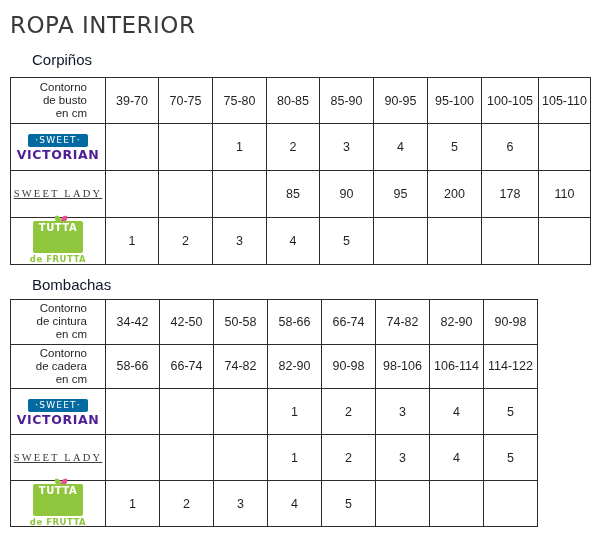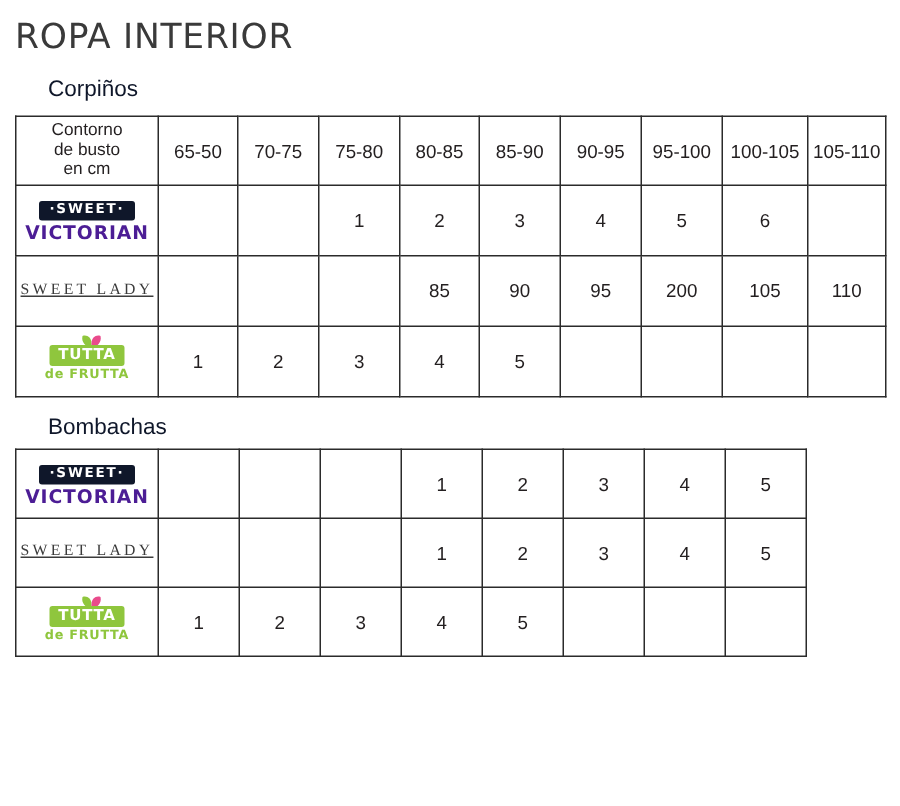--- a/index.html
+++ b/index.html
@@ -55,21 +55,21 @@
   table.sizes td {
     border: 1px solid #2b2b2b;
     text-align: center;
     vertical-align: middle;
     font-size: 12.5px;
     color: #231f20;
     padding: 0;
     height: 38px;
   }
   table.sizes td.label {
-    text-align: center;
+    text-align: right;
     padding: 2px 18px;
     font-size: 11.5px;
     line-height: 1.15;
   }
   table.sizes td.brand {
     padding: 0;
   }
 
   
   #table-corpinos {
@@ -100,24 +100,24 @@
   }
 
   
   .logo-sv {
     text-align: center;
     line-height: 1;
     font-family: "DejaVu Sans", sans-serif;
   }
   .logo-sv .sv-top {
     display: inline-block;
-    background: #0f172a;
+    background: #0369a1;
     color: #ffffff;
     font-size: 9px;
-    font-weight: bold;
+    font-weight: normal;
     letter-spacing: 1.2px;
     padding: 2px 7px 2px 7px;
     border-radius: 2px;
   }
   .logo-sv .sv-bot {
     display: block;
     color: #4c1d95;
     font-size: 12.5px;
     font-weight: bold;
     letter-spacing: 0.6px;
@@ -143,21 +143,21 @@
     font-family: "DejaVu Sans", sans-serif;
     padding-top: 2px;
   }
   .logo-tf .tf-top {
     display: inline-block;
     background: #8fc63d;
     color: #ffffff;
     font-size: 10px;
     font-weight: bold;
     letter-spacing: 0.5px;
-    padding: 2px 6px 2px 6px;
+    padding: 2px 6px 20px 6px;
     border-radius: 2px;
     position: relative;
   }
   .logo-tf .tf-bot {
     display: block;
     color: #8fc63d;
     font-size: 8.5px;
     font-weight: bold;
     letter-spacing: 0.5px;
     margin-top: 2px;
@@ -190,21 +190,21 @@
       <col style="width:53px">
         <col style="width:54px">
         <col style="width:54px">
       <col style="width:54px">
         <col style="width:57px">
         <col style="width:52px">
     </colgroup>
     <tbody>
       <tr class="headrow">
         <td class="label">Contorno de busto en cm</td>
-        <td>65-50</td>
+        <td>39-70</td>
         <td>70-75</td>
         <td>75-80</td>
         <td>80-85</td>
         <td>85-90</td>
         <td>90-95</td>
         <td>95-100</td>
         <td>100-105</td>
         <td>105-110</td>
       </tr>
       <tr class="brandrow">
@@ -232,21 +232,21 @@
             <div class="logo-sl">SWEET LADY</div>
           </div>
         </td>
         <td></td>
         <td></td>
         <td></td>
         <td>85</td>
         <td>90</td>
         <td>95</td>
         <td>200</td>
-        <td>105</td>
+        <td>178</td>
         <td>110</td>
       </tr>
       <tr class="brandrow">
         <td class="brand">
           <div class="logo-wrap">
             <div class="logo-tf">
               <span class="tf-leaf">
                 <svg viewBox="0 0 14 10" width="14" height="10">
                   <path d="M7 10 C3 9 0 6 1 2 C4 1 7 3 7 7 Z" fill="#8fc63d"></path>
                   <path d="M7 10 C11 9 14 6 13 2 C10 1 7 3 7 7 Z" fill="#e94b8c"></path>
@@ -278,20 +278,42 @@
       <col style="width:54px">
         <col style="width:54px">
         <col style="width:54px">
       <col style="width:54px">
         <col style="width:54px">
         <col style="width:54px">
       <col style="width:54px">
         <col style="width:54px">
     </colgroup>
     <tbody>
+      <tr class="headrow">
+        <td class="label">Contorno de cintura en cm</td>
+        <td>34-42</td>
+        <td>42-50</td>
+        <td>50-58</td>
+        <td>58-66</td>
+        <td>66-74</td>
+        <td>74-82</td>
+        <td>82-90</td>
+        <td>90-98</td>
+      </tr>
+      <tr class="headrow">
+        <td class="label">Contorno de cadera en cm</td>
+        <td>58-66</td>
+        <td>66-74</td>
+        <td>74-82</td>
+        <td>82-90</td>
+        <td>90-98</td>
+        <td>98-106</td>
+        <td>106-114</td>
+        <td>114-122</td>
+      </tr>
       <tr class="brandrow">
         <td class="brand">
           <div class="logo-wrap">
             <div class="logo-sv">
               <span class="sv-top">·SWEET·</span>
               <span class="sv-bot">VICTORIAN</span>
             </div>
           </div>
         </td>
         <td></td>

